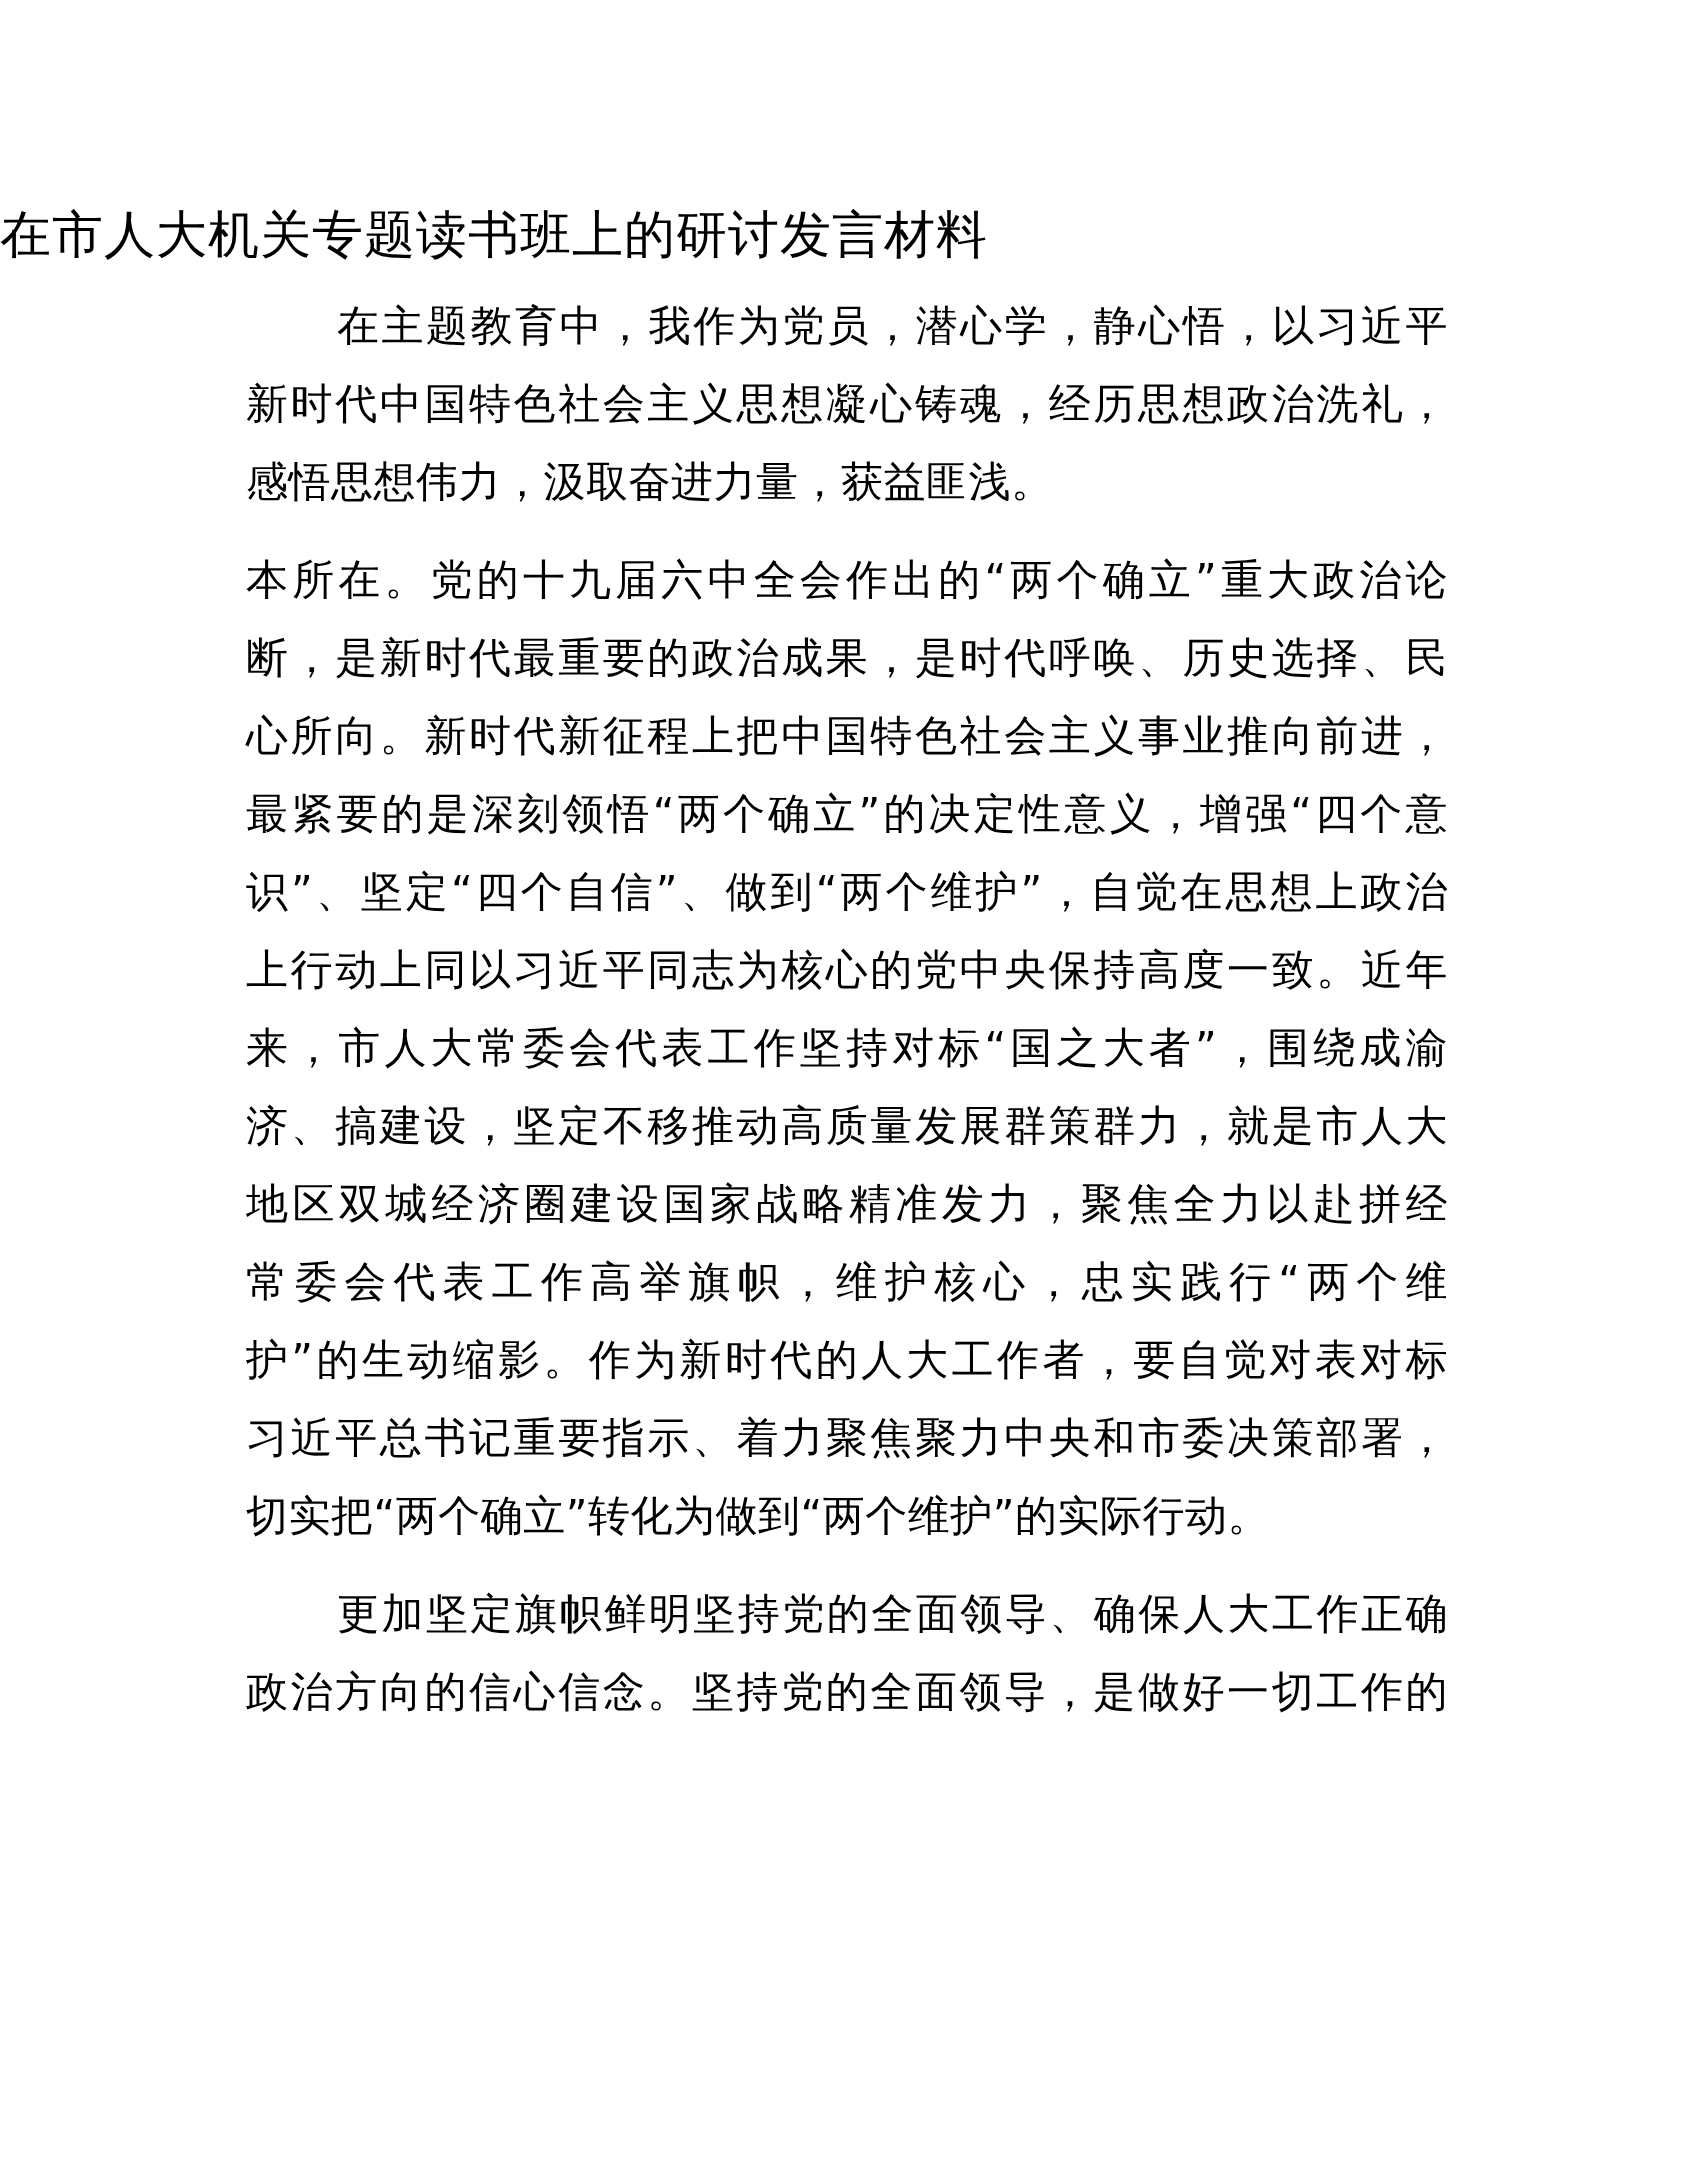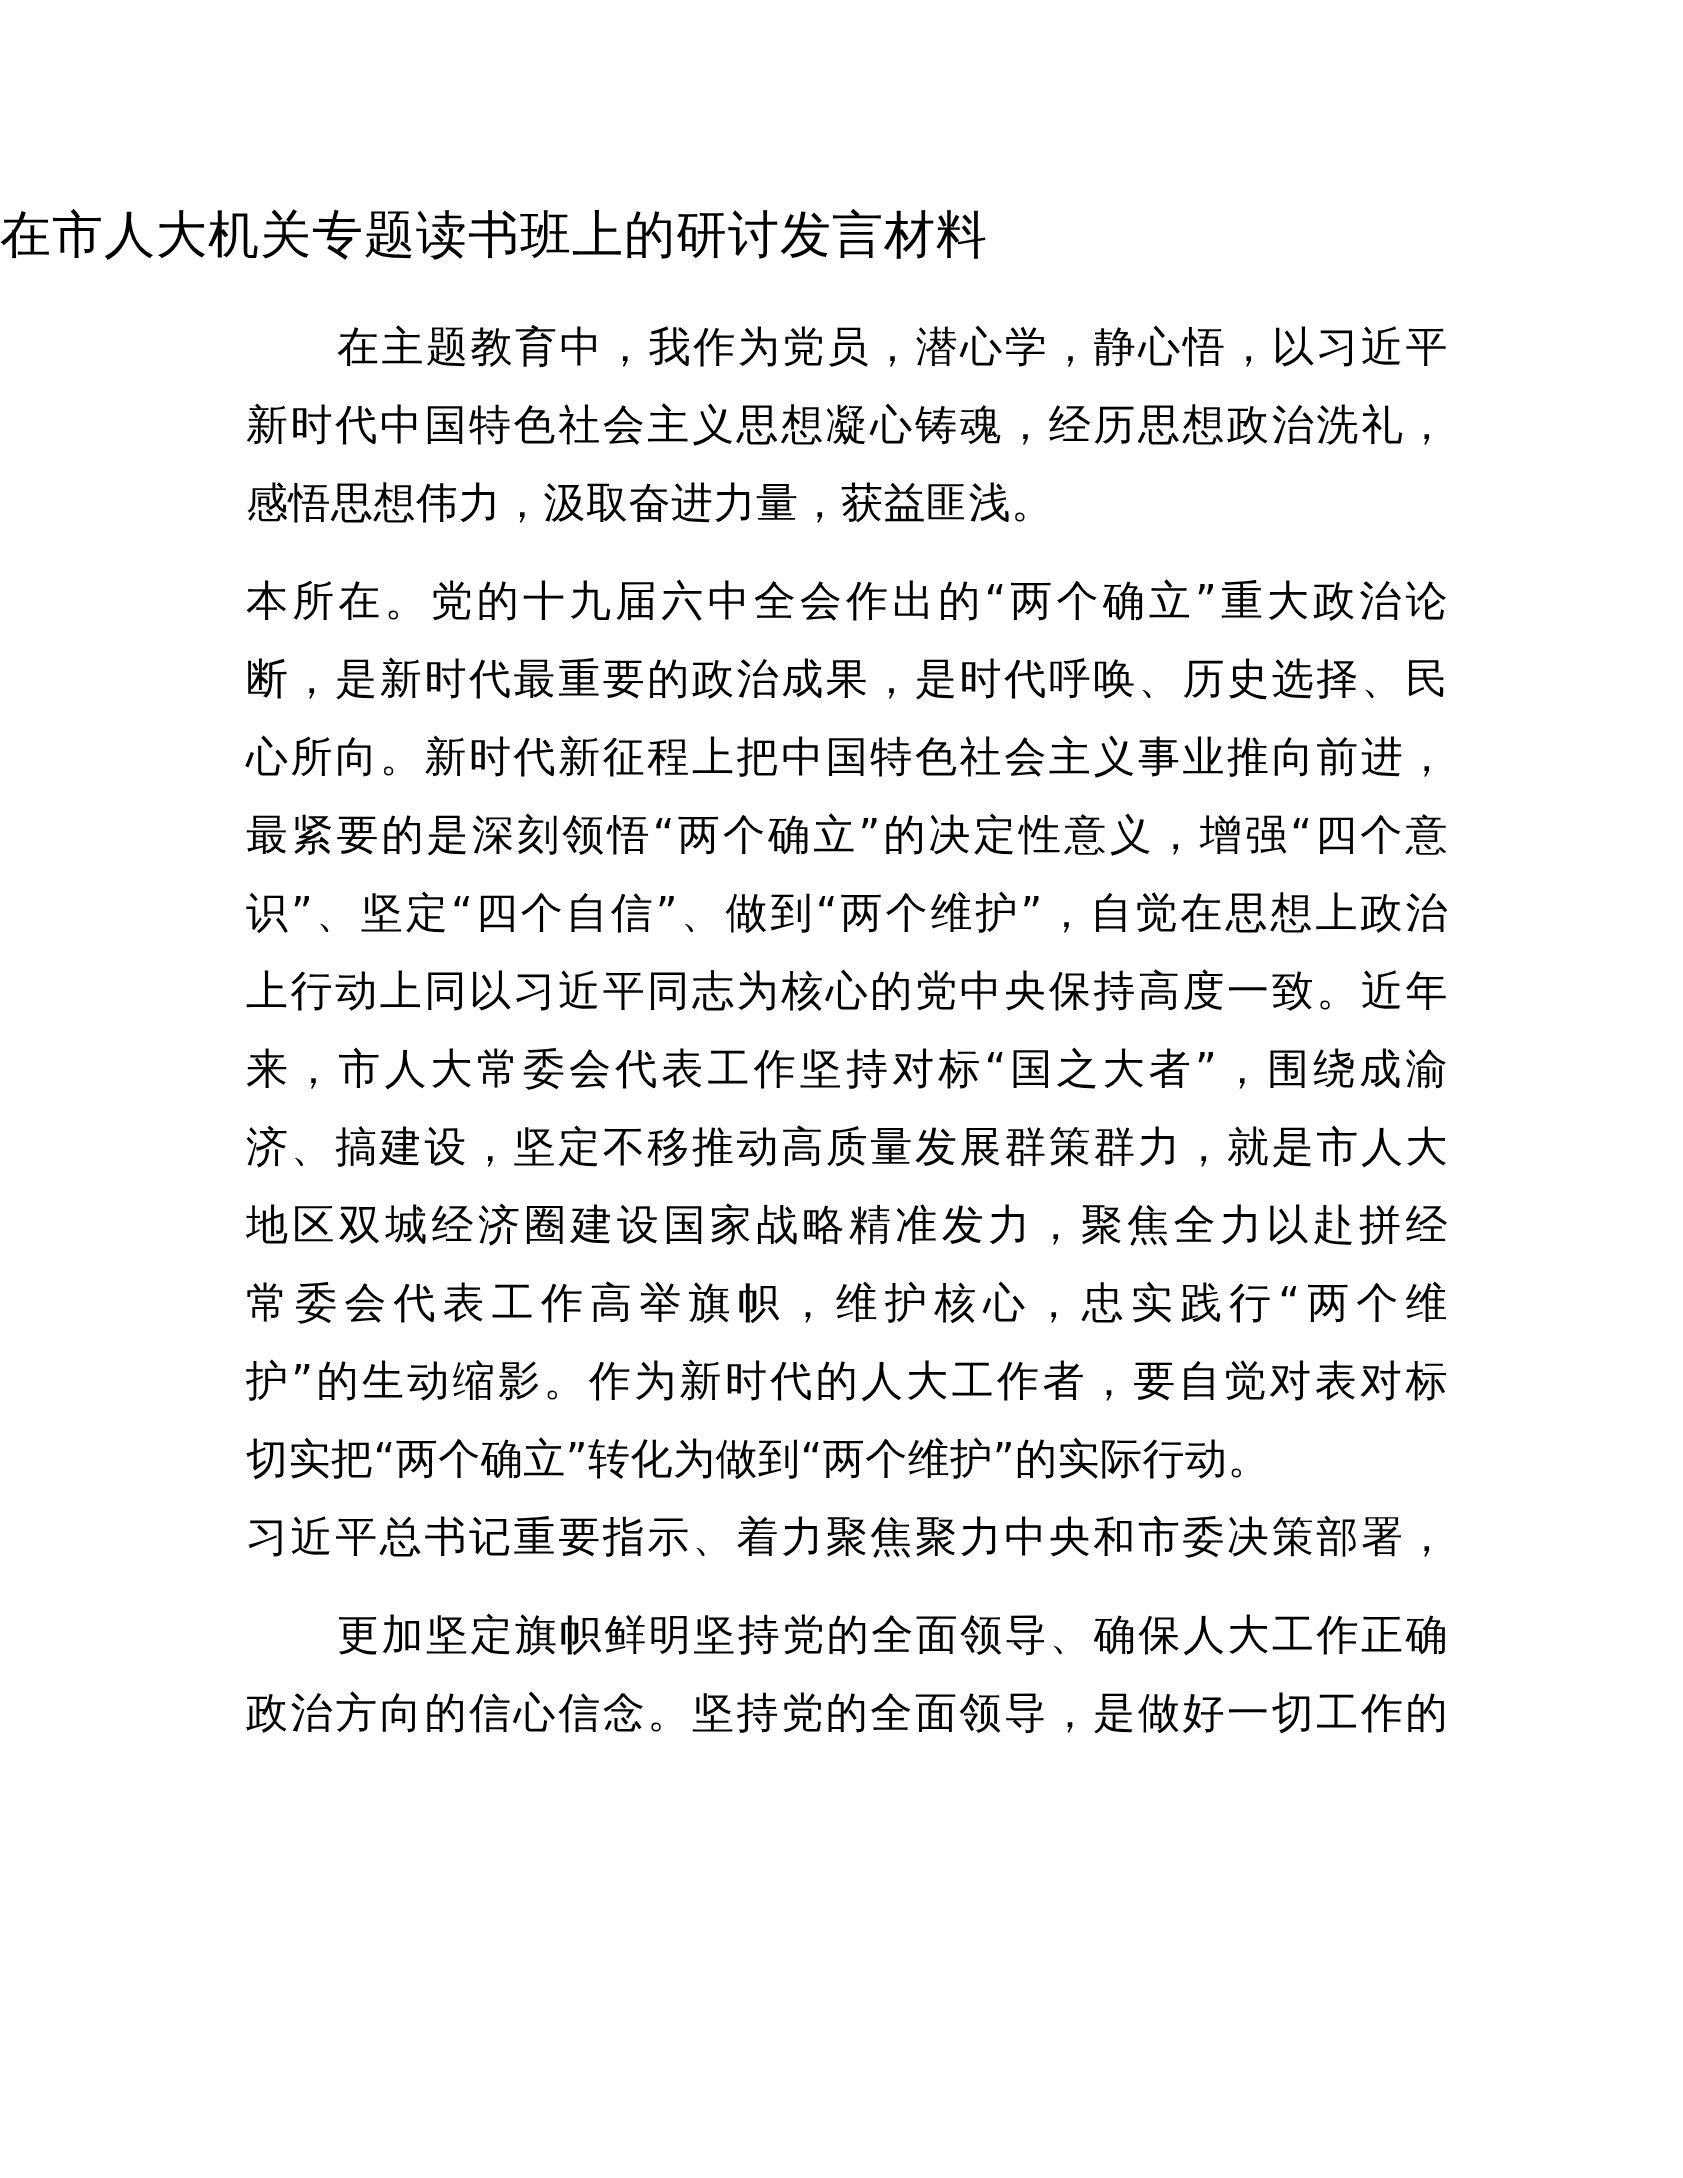--- a/index.html
+++ b/index.html
@@ -32,21 +32,21 @@
       line-height: 63px;
       font-weight: normal;
       letter-spacing: 1px;
       margin: 0;
       white-space: nowrap;
     }
     .body-text {
       position: absolute;
       left: 246px;
       width: 1202px;
-      top: 308px;
+      top: 287px;
     }
     .para {
       margin: 0 0 20px 0;
     }
     .line {
       display: block;
       height: 78px;
       line-height: 78px;
       font-size: 42px;
       white-space: nowrap;
@@ -79,22 +79,22 @@
       <span class="line">断，是新时代最重要的政治成果，是时代呼唤、历史选择、民</span>
       <span class="line">心所向。新时代新征程上把中国特色社会主义事业推向前进，</span>
       <span class="line">最紧要的是深刻领悟“两个确立”的决定性意义，增强“四个意</span>
       <span class="line">识”、坚定“四个自信”、做到“两个维护”，自觉在思想上政治</span>
       <span class="line">上行动上同以习近平同志为核心的党中央保持高度一致。近年</span>
       <span class="line">来，市人大常委会代表工作坚持对标“国之大者”，围绕成渝</span>
       <span class="line">济、搞建设，坚定不移推动高质量发展群策群力，就是市人大</span>
       <span class="line">地区双城经济圈建设国家战略精准发力，聚焦全力以赴拼经</span>
       <span class="line">常委会代表工作高举旗帜，维护核心，忠实践行“两个维</span>
       <span class="line">护”的生动缩影。作为新时代的人大工作者，要自觉对表对标</span>
+      <span class="line">习近平总书记重要指示、着力聚焦聚力中央和市委决策部署，</span>
       <span class="line last">切实把“两个确立”转化为做到“两个维护”的实际行动。</span>
-      <span class="line">习近平总书记重要指示、着力聚焦聚力中央和市委决策部署，</span>
     </div>
 
     <div class="para">
       <span class="line first">更加坚定旗帜鲜明坚持党的全面领导、确保人大工作正确</span>
       <span class="line">政治方向的信心信念。坚持党的全面领导，是做好一切工作的</span>
     </div>
   </div>
 </div>
 
 

